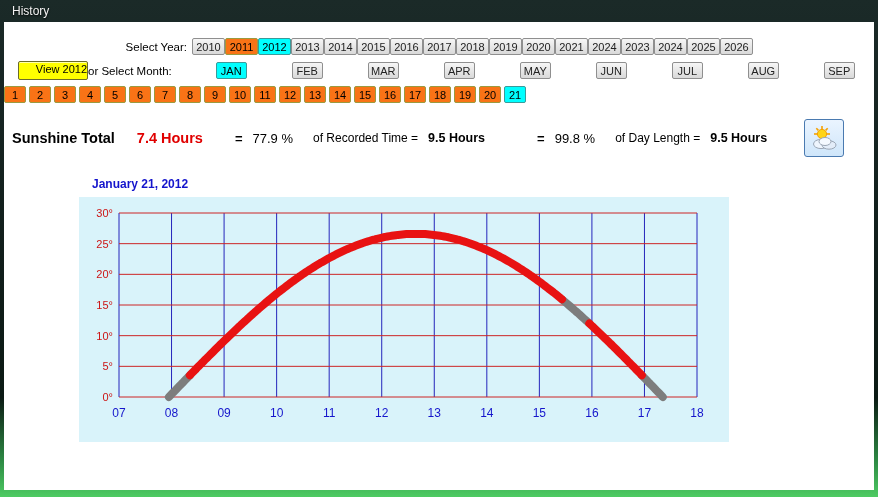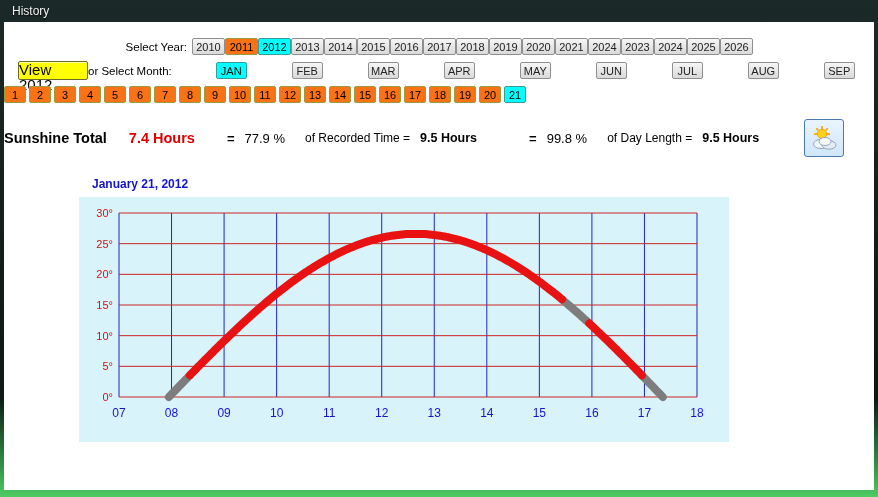--- a/index.html
+++ b/index.html
@@ -12,37 +12,37 @@
   .titlebar{height:22px;display:flex;align-items:center;color:#f2f2f2;font-size:12px;padding-left:8px;text-shadow:0 1px 2px #000;}
   .menubar{height:21px;background:#f0f0f0;border-bottom:1px solid #e2e2e2;display:flex;align-items:center;font-size:12px;color:#111;}
   .menu-item{padding:2px 9px;cursor:default;}
   .client{flex:1;background:#ffffff;overflow:hidden;position:relative;}
 
   .row{display:flex;align-items:center;margin-top:6px;}
   .row.first{margin-top:16px;}
   .label-zone{width:188px;display:flex;align-items:center;justify-content:flex-end;box-sizing:border-box;padding-right:5px;}
   .row-label{font-size:11.5px;color:#000;white-space:nowrap;}
   .view-btn{
-    margin-right:auto;margin-left:14px;width:68px;height:17px;line-height:15px;text-align:left;
-    background:#ffff00;border:1px solid #6b6b2a;font-size:15px;color:#000;border-radius:2px;cursor:pointer;
+    margin-right:auto;margin-left:14px;width:68px;height:17px;line-height:15px;text-align:right;
+    background:#ffff00;border:1px solid #6b6b2a;font-size:11px;color:#000;border-radius:2px;cursor:pointer;
     box-shadow:inset 0 1px 0 #ffffaa;
   }
   .btn-group{display:flex;align-items:center;}
   .btn{
     height:17px;line-height:16px;text-align:center;font-size:11px;color:#222;
     border:1px solid #8f8f8f;border-radius:2px;background:linear-gradient(#f6f6f6,#d9d9d9);
     cursor:pointer;box-sizing:border-box;
   }
   .btn.yellow{background:#f97316;border-color:#9a9a40;color:#000;}
   .btn.cyan{background:#00ffff;border-color:#3a9a9a;color:#000;}
   .btn-year{width:33px;}
   .btn-month{width:31px;margin-right:6px;margin-left:39px;}
   .btn-date{width:22px;margin-right:3px;}
 
-  .summary{display:flex;align-items:center;margin-top:16px;padding-left:0;font-size:13px;color:#000;}
+  .summary{display:flex;align-items:center;margin-top:16px;padding-left:8px;font-size:13px;color:#000;}
   .s-title{font-size:14.5px;font-weight:bold;}
   .s-value-red{color:#e00000;font-weight:bold;font-size:14.5px;margin-left:22px;text-align:center;}
   .s-eq1{margin-left:32px;font-weight:bold;}
   .s-pct{font-weight:normal;margin-left:10px;}
   .s-lbl{font-size:12px;margin-left:20px;}
   .s-val{font-weight:bold;margin-left:10px;font-size:12.5px;}
   .s-eq2{margin-left:52px;font-weight:bold;}
   .weather-btn{
     margin-left:auto;margin-right:30px;width:38px;height:36px;border:1px solid #4a7ab0;border-radius:3px;
     background:linear-gradient(#eaf4ff,#cfe6fa);display:flex;align-items:center;justify-content:center;cursor:pointer;

